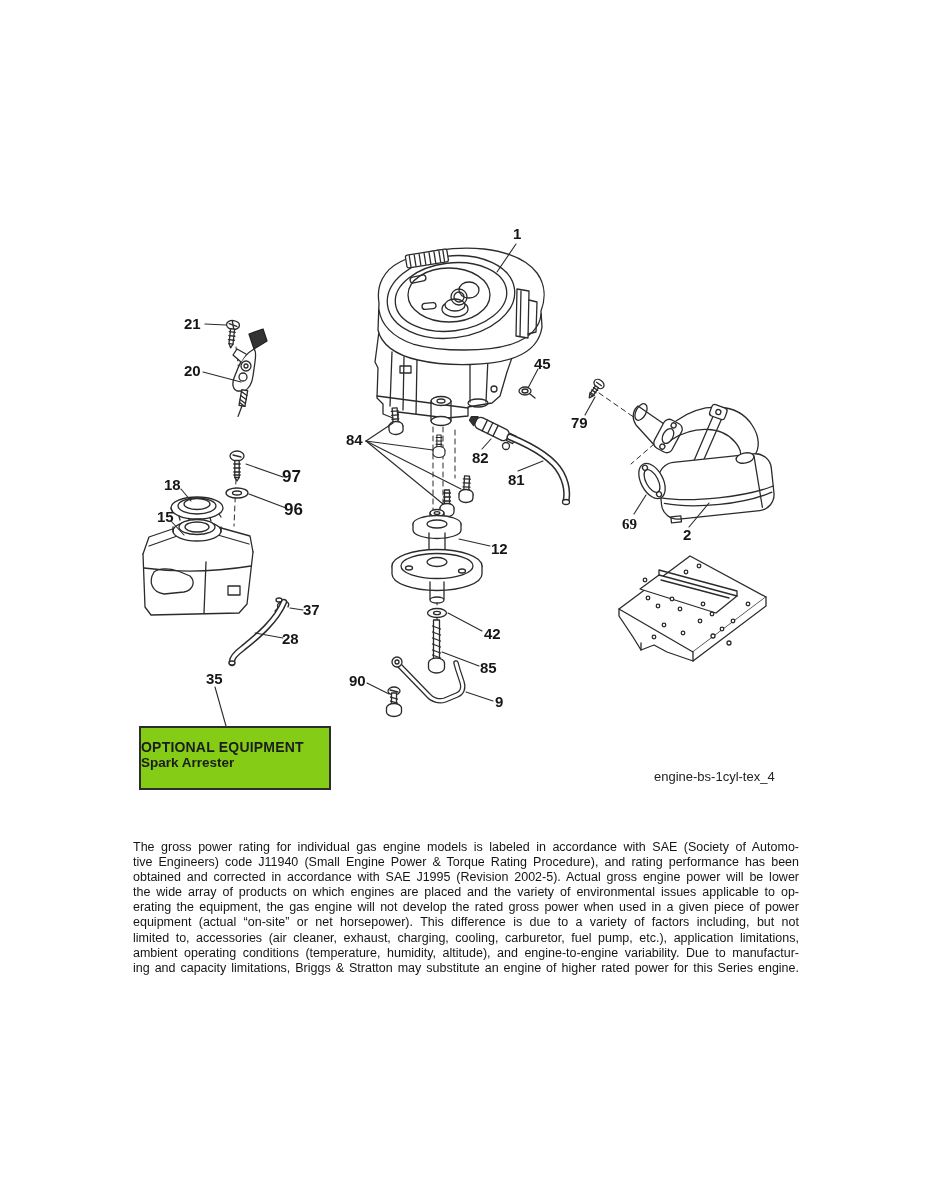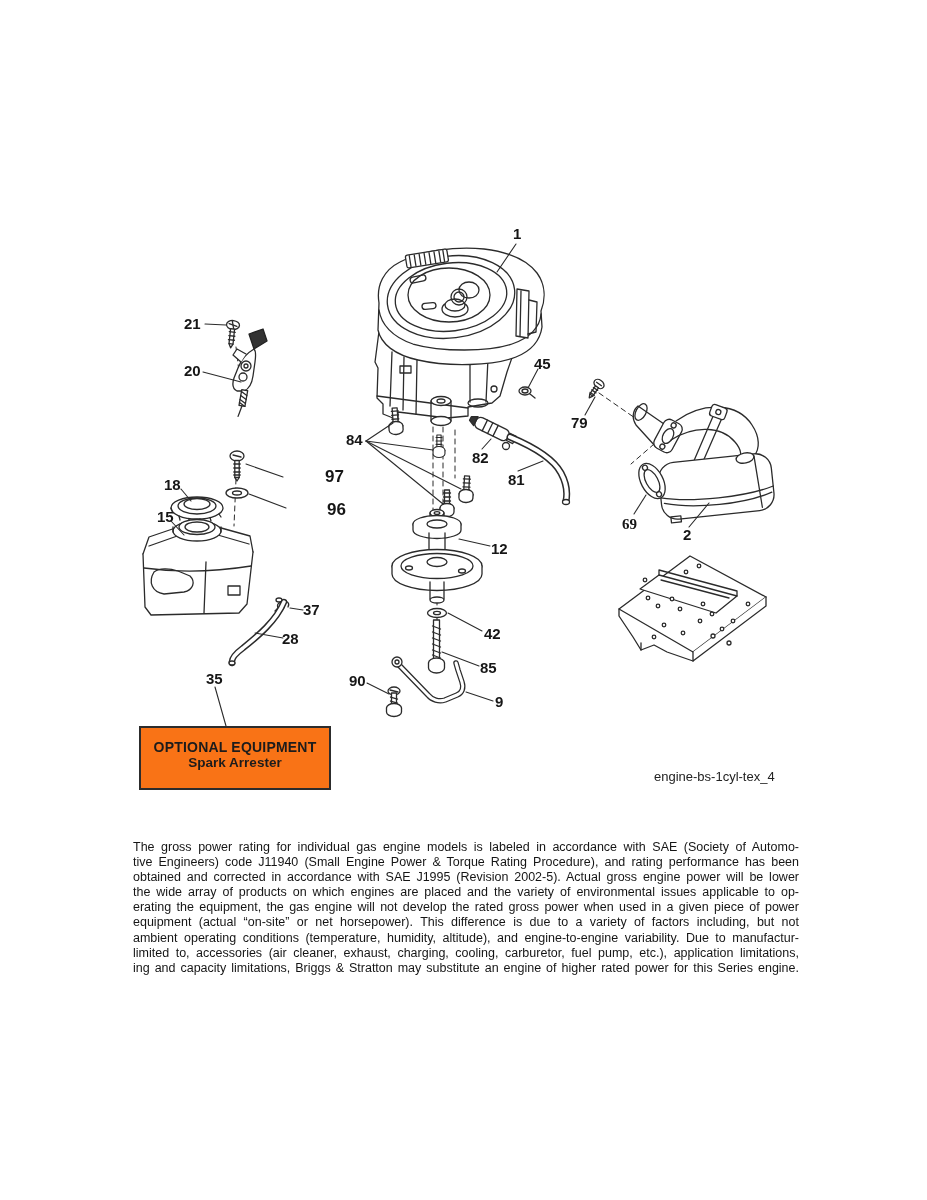--- a/index.html
+++ b/index.html
@@ -1,23 +1,23 @@
 <!DOCTYPE html>
 <html><head>
 <meta charset="utf-8">
 <style>
   html,body{margin:0;padding:0;}
   body{width:927px;height:1200px;background:#ffffff;position:relative;overflow:hidden;
        font-family:"Liberation Sans",sans-serif;color:#1c1c1c;}
   #art{position:absolute;left:0;top:0;}
   .co{position:absolute;font-weight:bold;font-size:15px;color:#161616;line-height:1;
       font-family:"Liberation Sans",sans-serif;}
-  .co.lg{font-size:17px;margin-left:43px;}
+  .co.lg{font-size:17px;}
   .optbox{position:absolute;left:139px;top:726px;width:188px;height:60px;
-          border:2px solid #2c2c2c;background:#f97316;text-align:center;}
+          border:2px solid #2c2c2c;background:#84cc16;}
   .optbox .t1{margin-top:11px;font-weight:bold;font-size:14px;letter-spacing:.2px;}
   .optbox .t2{font-weight:bold;font-size:13.5px;}
   .caption{position:absolute;left:654px;top:769px;font-size:13px;color:#222;}
   .section{position:absolute;left:133px;top:840px;width:666px;}
   .section h3{margin:0 0 11px 0;font-size:13.5px;font-weight:bold;color:#111;}
   .bodytext{font-size:12.5px;line-height:15.1px;color:#151515;}
   .bodytext .ln{text-align:justify;text-align-last:justify;white-space:normal;}
 </style>
 </head>
 <body>
@@ -385,17 +385,17 @@
 <div class="caption">engine-bs-1cyl-tex_4</div>
 
 <div class="section">
   <div class="bodytext">
     <div class="ln">The gross power rating for individual gas engine models is labeled in accordance with SAE (Society of Automo-</div>
     <div class="ln">tive Engineers) code J11940 (Small Engine Power &amp; Torque Rating Procedure), and rating performance has been</div>
     <div class="ln">obtained and corrected in accordance with SAE J1995 (Revision 2002-5). Actual gross engine power will be lower</div>
     <div class="ln">the wide array of products on which engines are placed and the variety of environmental issues applicable to op-</div>
     <div class="ln">erating the equipment, the gas engine will not develop the rated gross power when used in a given piece of power</div>
     <div class="ln">equipment (actual “on-site” or net horsepower). This difference is due to a variety of factors including, but not</div>
+    <div class="ln">limited to, accessories (air cleaner, exhaust, charging, cooling, carburetor, fuel pump, etc.), application limitations,</div>
     <div class="ln">ambient operating conditions (temperature, humidity, altitude), and engine-to-engine variability. Due to manufactur-</div>
-    <div class="ln">limited to, accessories (air cleaner, exhaust, charging, cooling, carburetor, fuel pump, etc.), application limitations,</div>
     <div class="ln">ing and capacity limitations, Briggs &amp; Stratton may substitute an engine of higher rated power for this Series engine.</div>
   </div>
 </div>
 
 </body></html>

